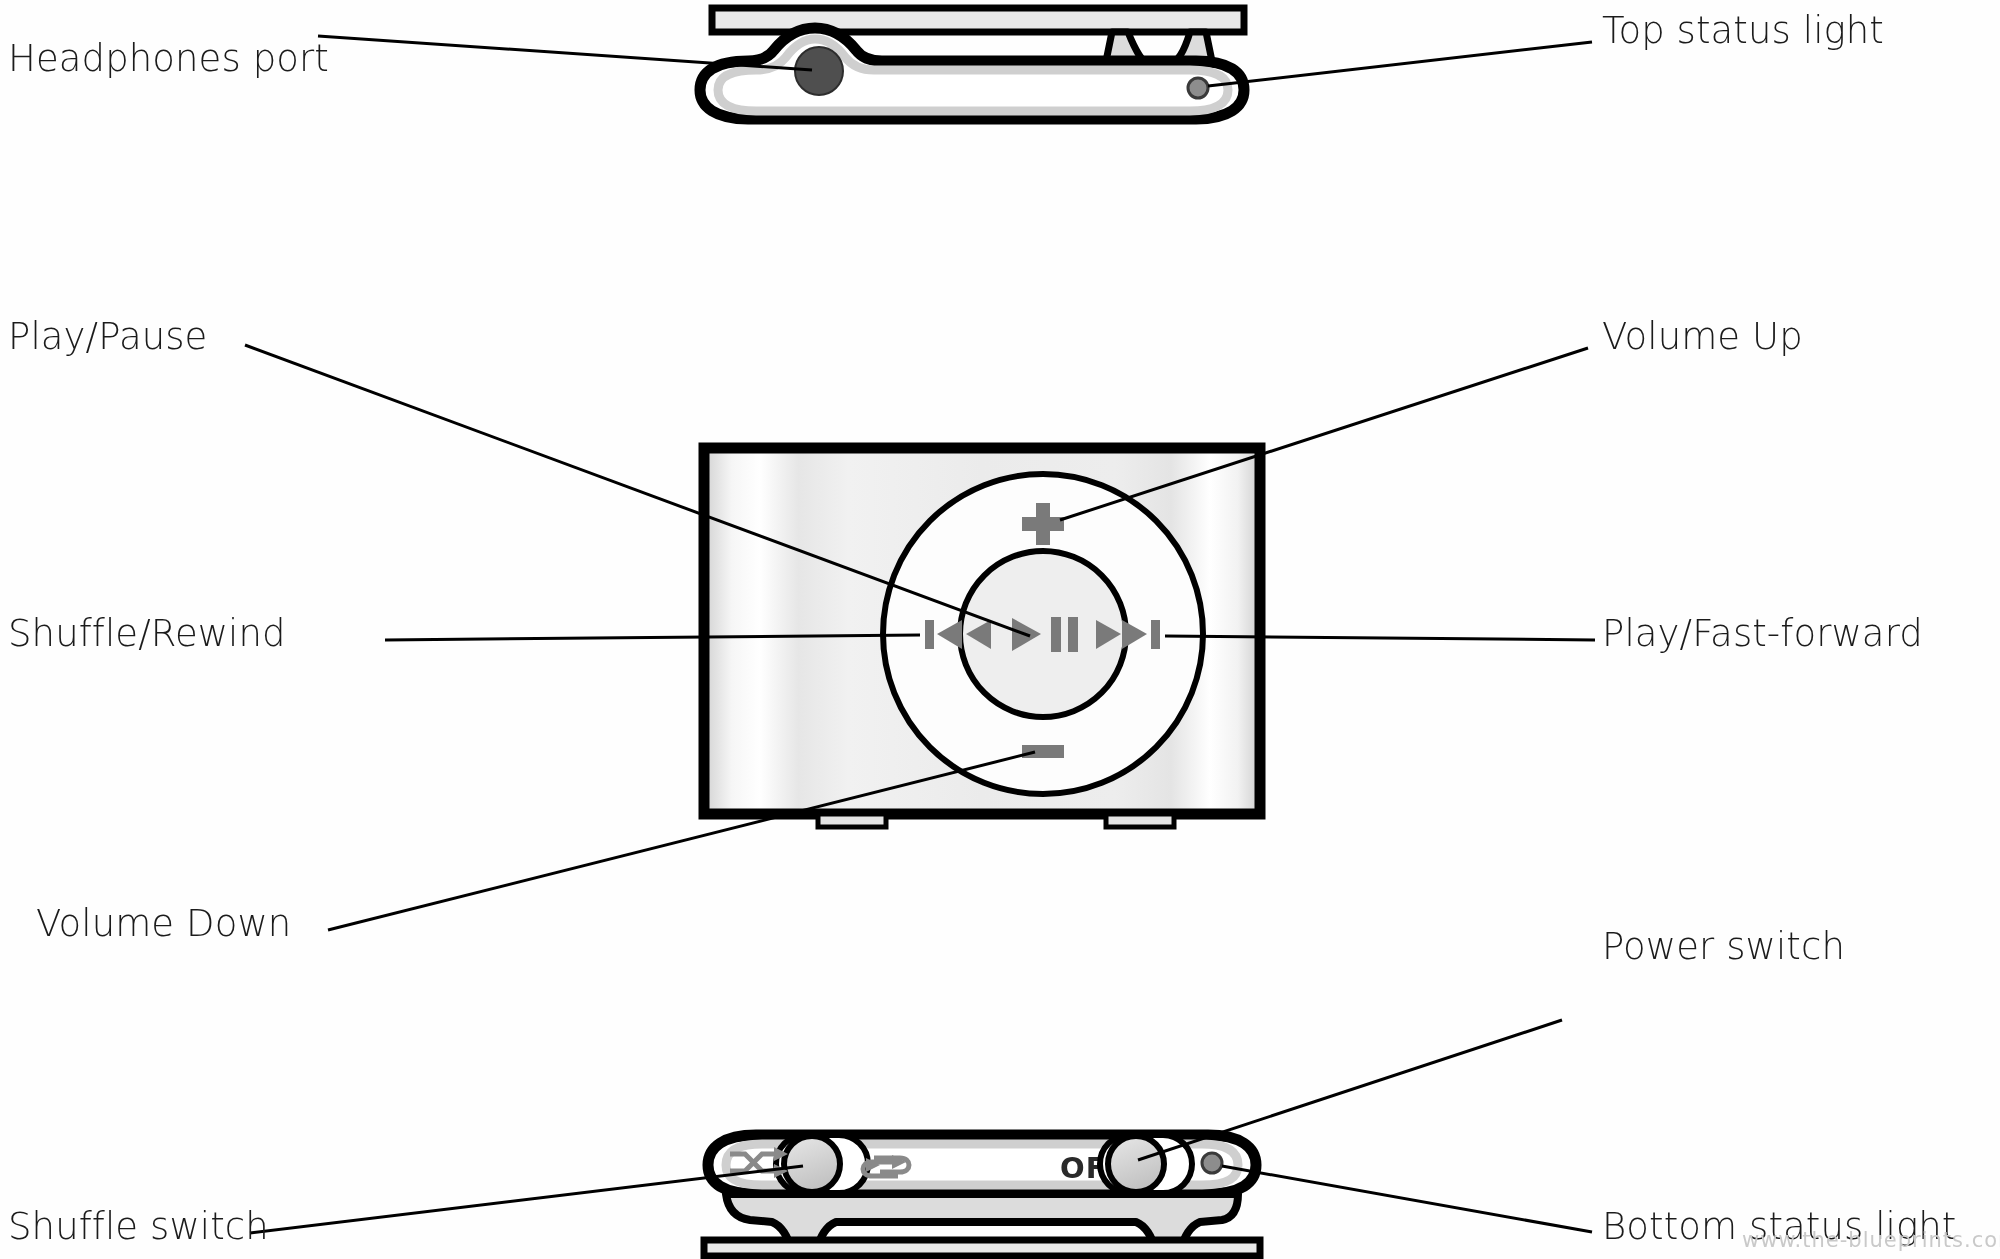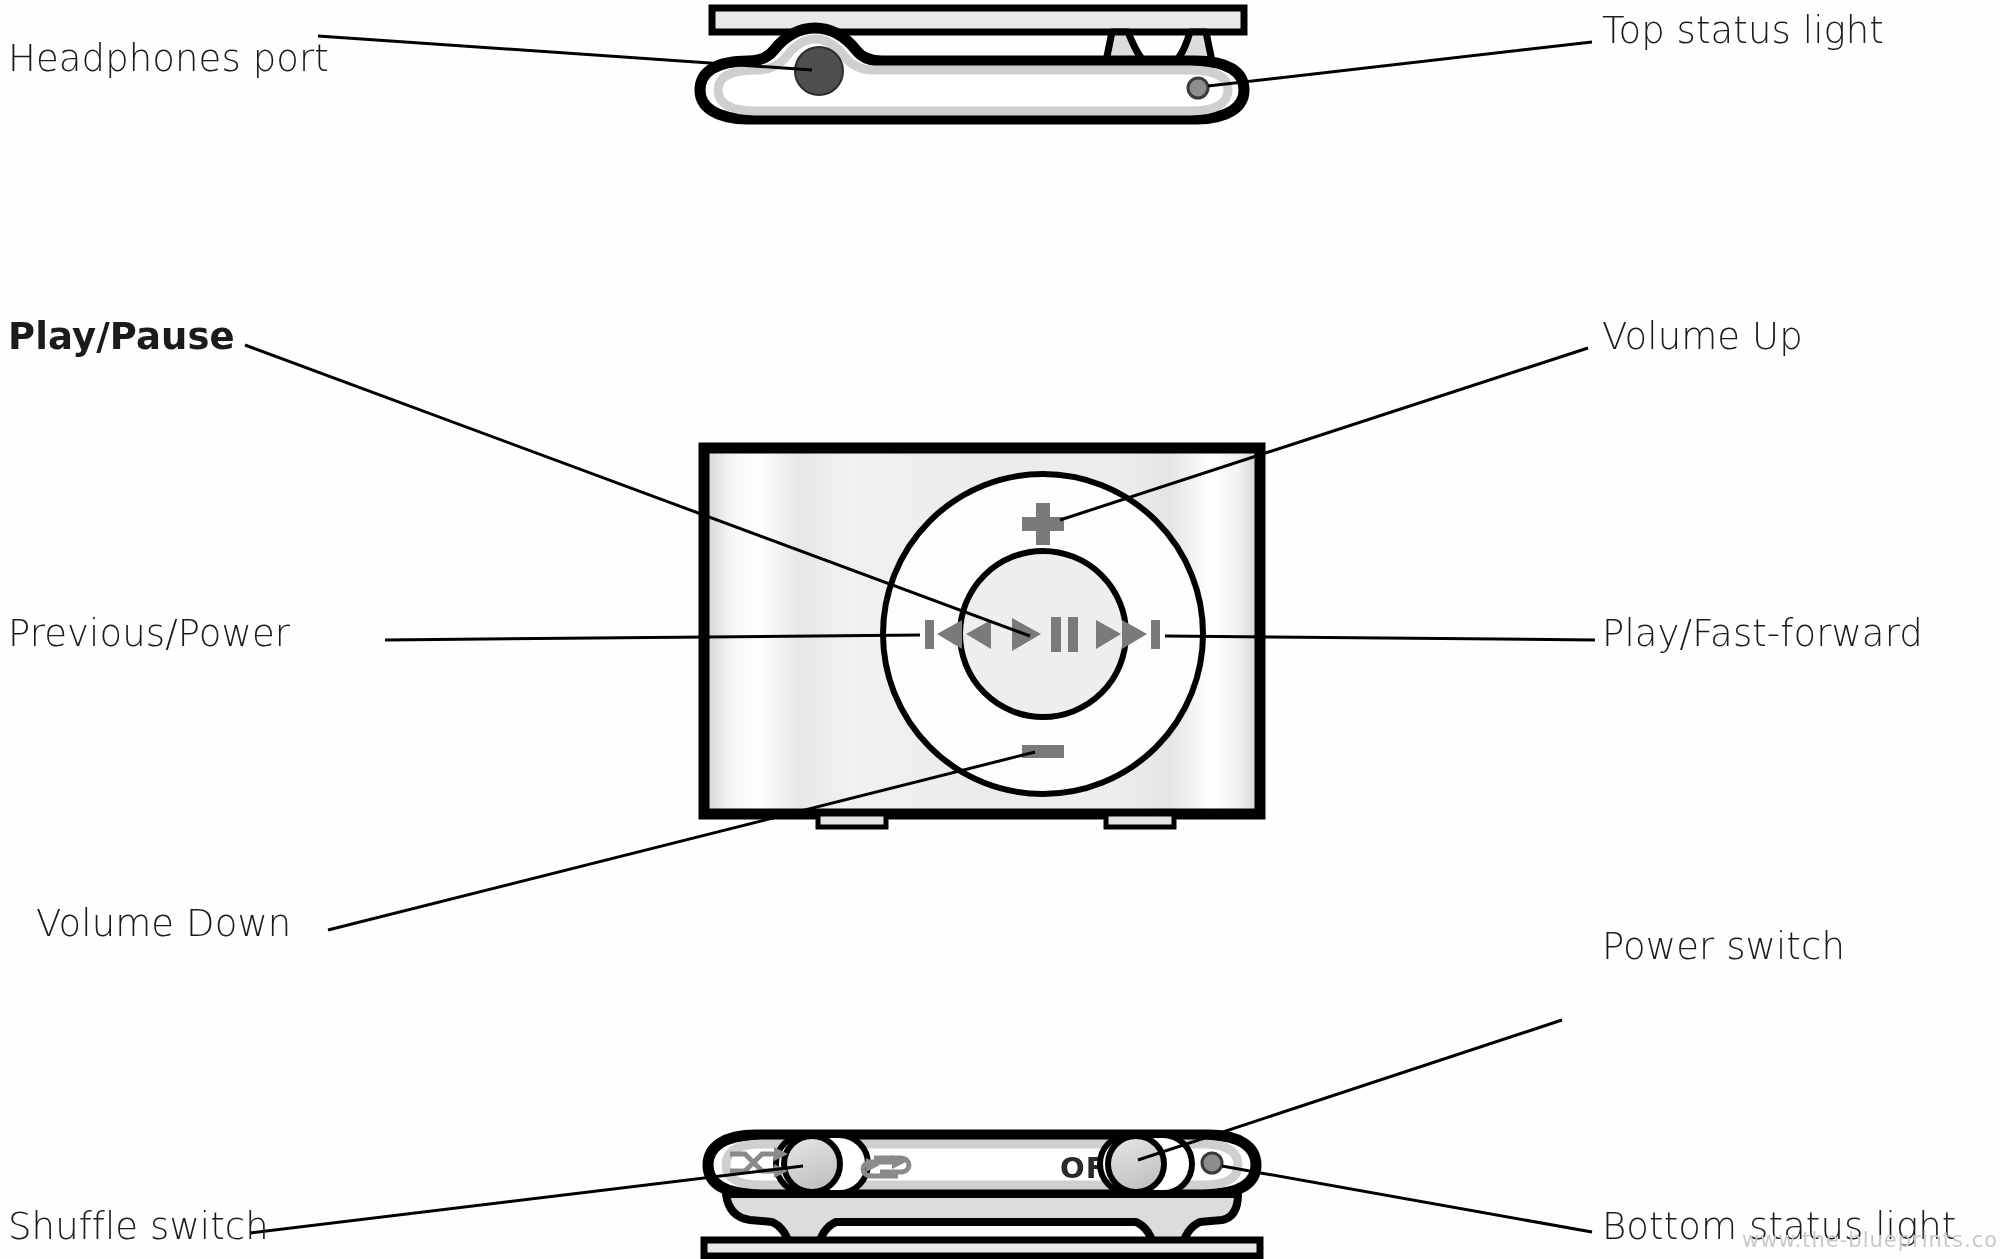--- a/index.html
+++ b/index.html
@@ -189,25 +189,25 @@
     <line x1="250" y1="1233" x2="803" y2="1166" stroke="#000" stroke-width="3"></line>
     <line x1="1138" y1="1160" x2="1562" y2="1020" stroke="#000" stroke-width="3"></line>
     <line x1="1222" y1="1166" x2="1592" y2="1232" stroke="#000" stroke-width="3"></line>
   </g>
 </svg>
 
 <div class="lbl" style="left:8px;top:12px;margin-top:28px;">Headphones port</div>
 
 <div class="lbl" style="left:1602px;top:12px;">Top status light</div>
 
-<div class="lbl" style="left:8px;top:318px;font-weight:bold;">Play/Pause</div>
+<div class="lbl" style="left:8px;top:318px;">Play/Pause</div>
 
 <div class="lbl" style="left:1602px;top:318px;">Volume Up</div>
 
-<div class="lbl" style="left:8px;top:615px;">Previous/Power</div>
+<div class="lbl" style="left:8px;top:615px;">Shuffle/Rewind</div>
 
 <div class="lbl" style="left:1602px;top:615px;">Play/Fast-forward</div>
 
 <div class="lbl" style="left:8px;top:905px;margin-left:28px;">Volume Down</div>
 
 <div class="lbl" style="left:1602px;top:928px;">Power switch</div>
 
 <div class="lbl" style="left:8px;top:1208px;">Shuffle switch</div>
 
 <div class="lbl" style="left:1602px;top:1208px;text-align:center;">Bottom status light</div>

